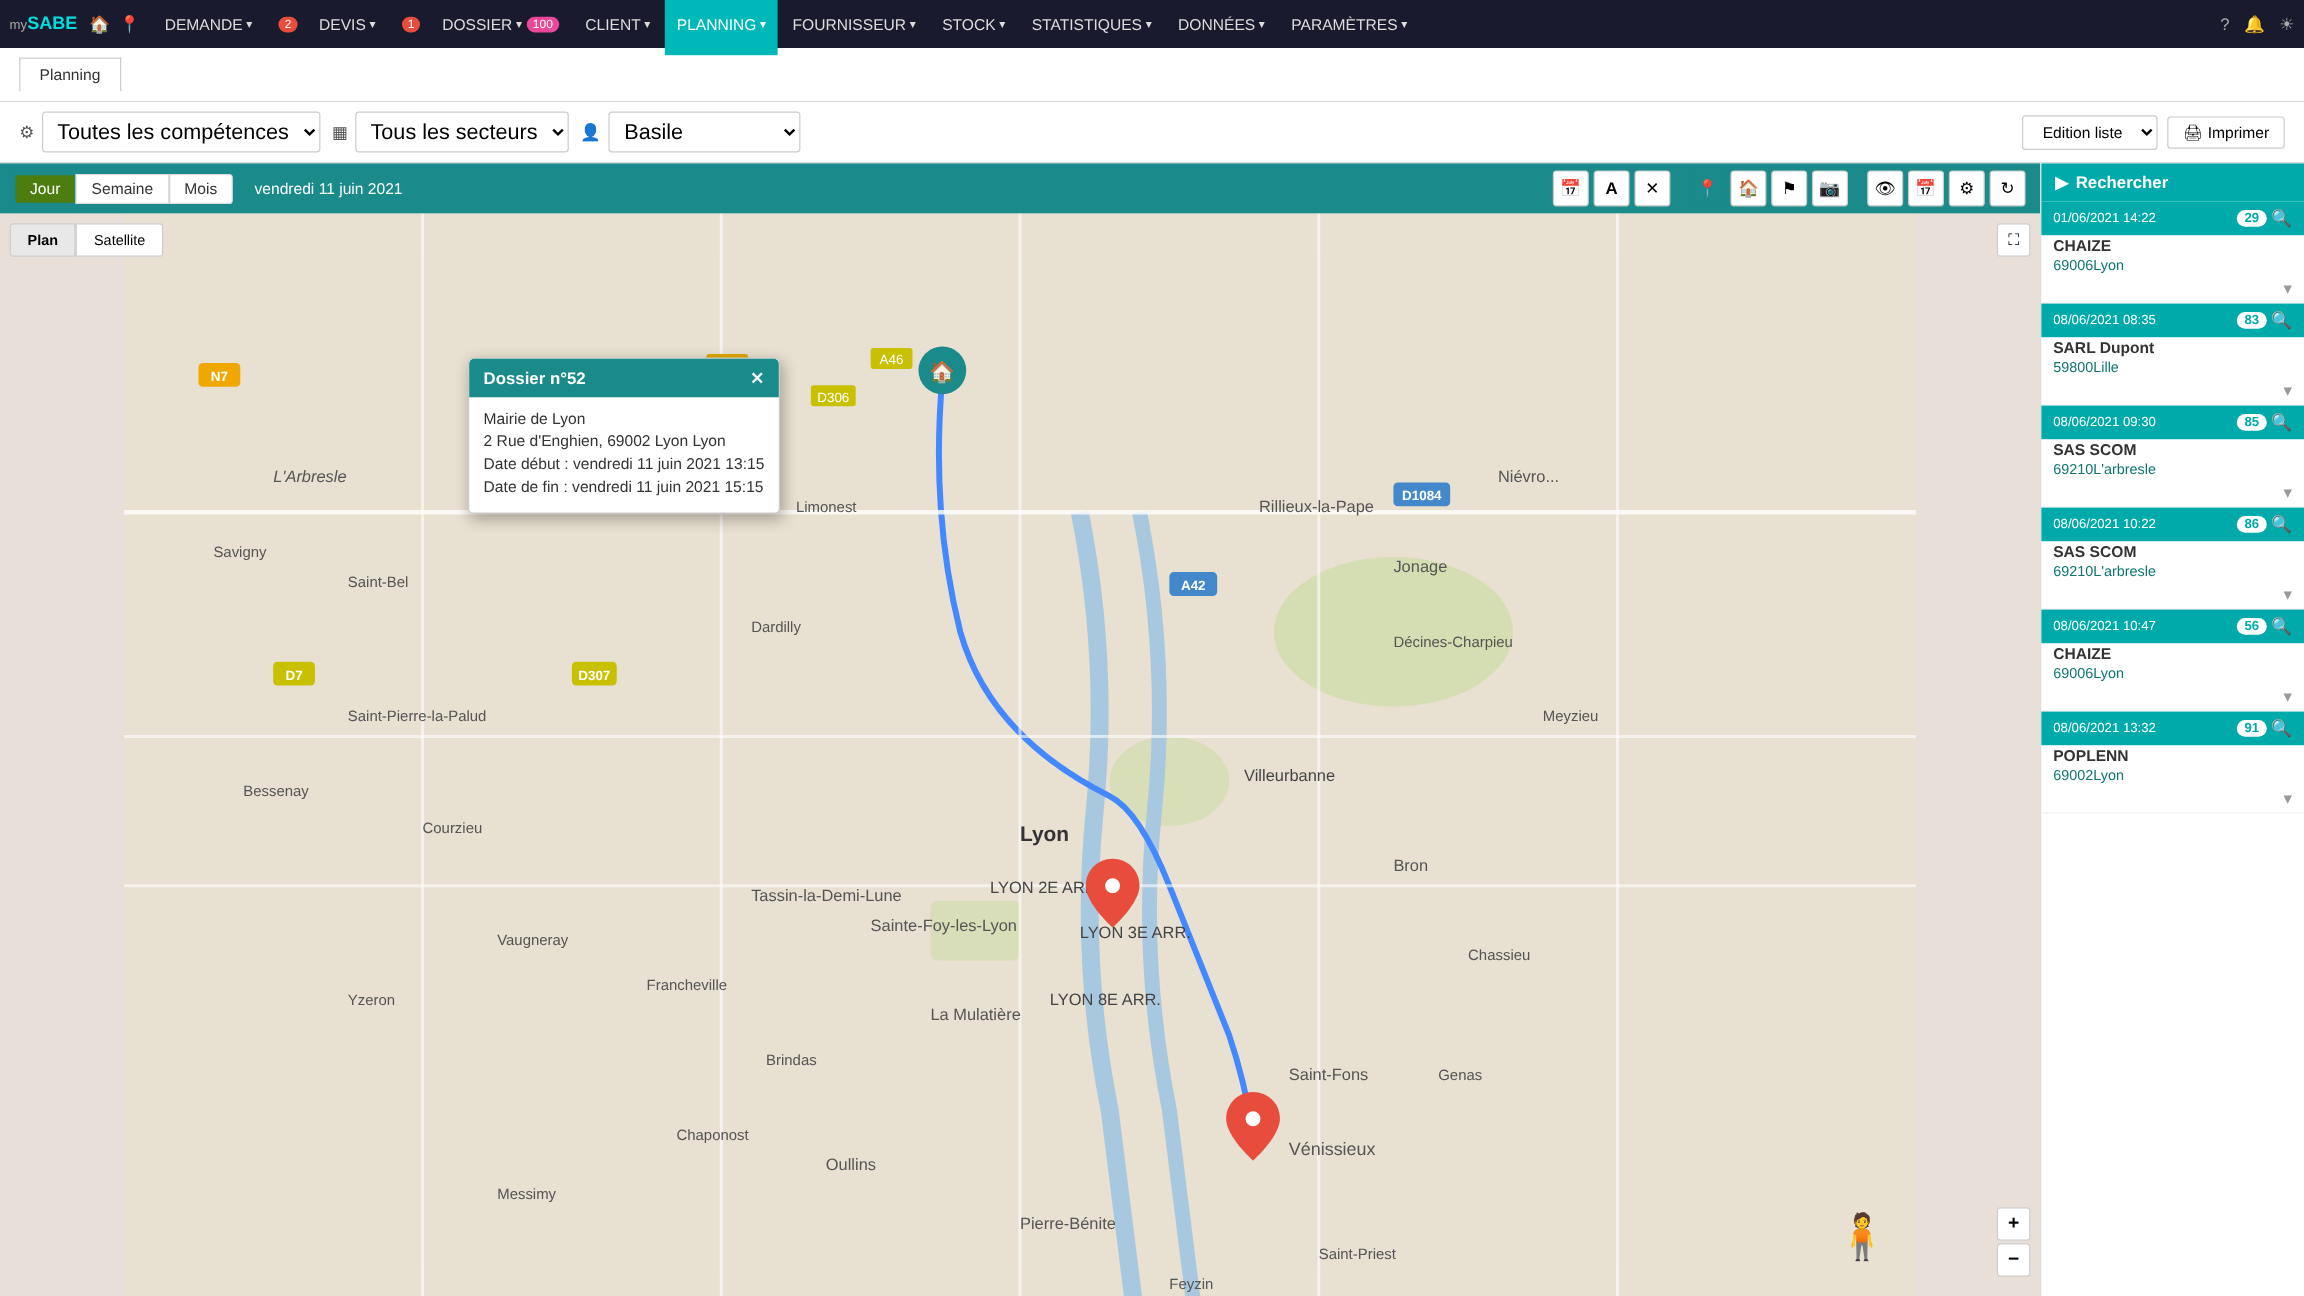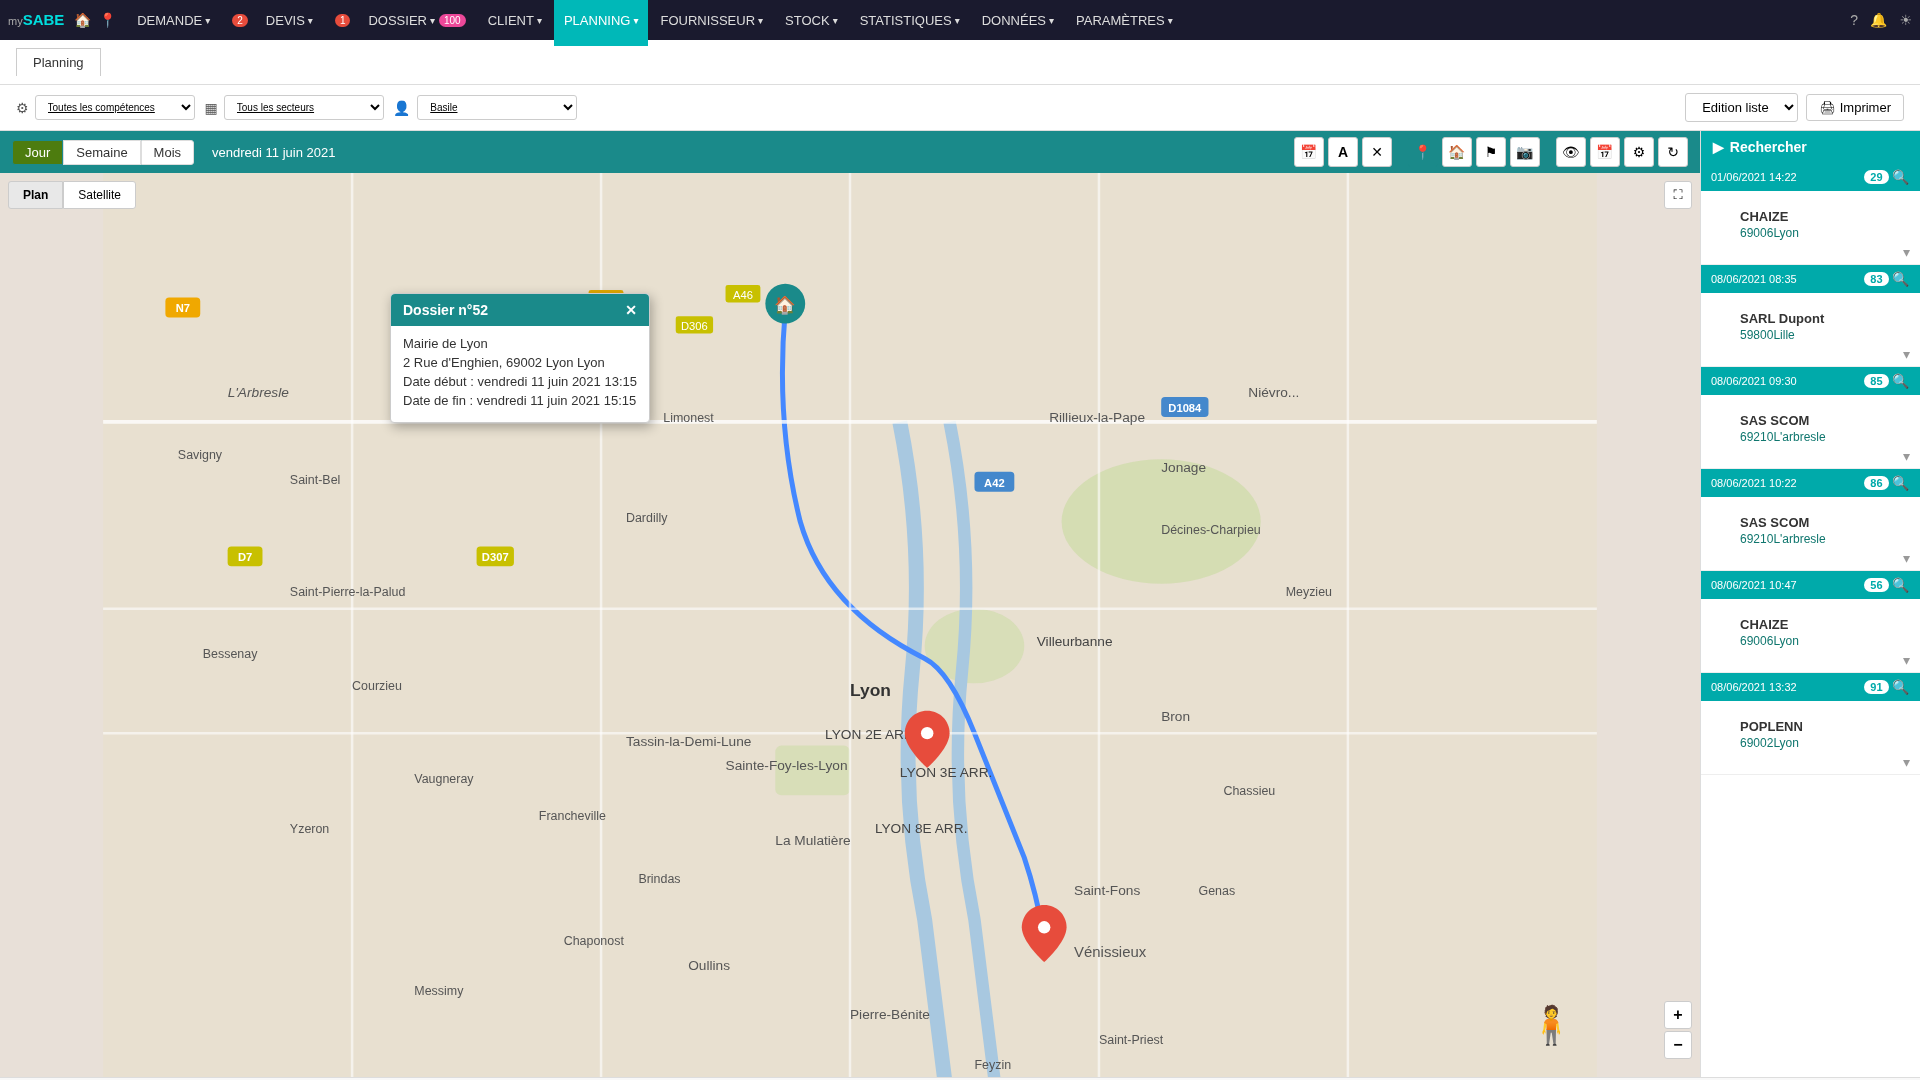--- a/index.html
+++ b/index.html
@@ -74,25 +74,24 @@
     }
     .toolbar-filter {
       display: flex;
       align-items: center;
       gap: 6px;
     }
     .toolbar-icon { color: #555; font-size: 14px; }
     .toolbar-select {
       border: 1px solid #ccc;
       padding: 5px 8px;
-      font-size: 10px;
+      font-size: 18px;
       background: #fff;
       border-radius: 3px;
       min-width: 160px;
-      text-decoration: underline;
     }
     .toolbar-spacer { flex: 1; }
     .toolbar-right { display: flex; align-items: center; gap: 8px; margin-left: auto; }
     .btn-edition {
       border: 1px solid #ccc;
       padding: 5px 12px;
       font-size: 13px;
       background: #fff;
       border-radius: 3px;
       cursor: pointer;
@@ -303,22 +302,21 @@
       font-weight: bold;
     }
     .sidebar-search-icon {
       background: transparent;
       border: none;
       color: #fff;
       cursor: pointer;
       font-size: 14px;
     }
     .sidebar-card-body {
-      padding: 18px 10px 4px 10px;
-      margin-left: 29px;
+      padding: 1px 10px 4px 10px;
     }
     .sidebar-card-name { font-weight: bold; font-size: 13px; color: #333; }
     .sidebar-card-info { display: flex; justify-content: flex-start; font-size: 12px; color: #0f766e; margin-top: 2px; }
     .sidebar-card-expand {
       text-align: right;
       padding: 0 10px 4px 0;
       color: #999;
       cursor: pointer;
       font-size: 14px;
     }

